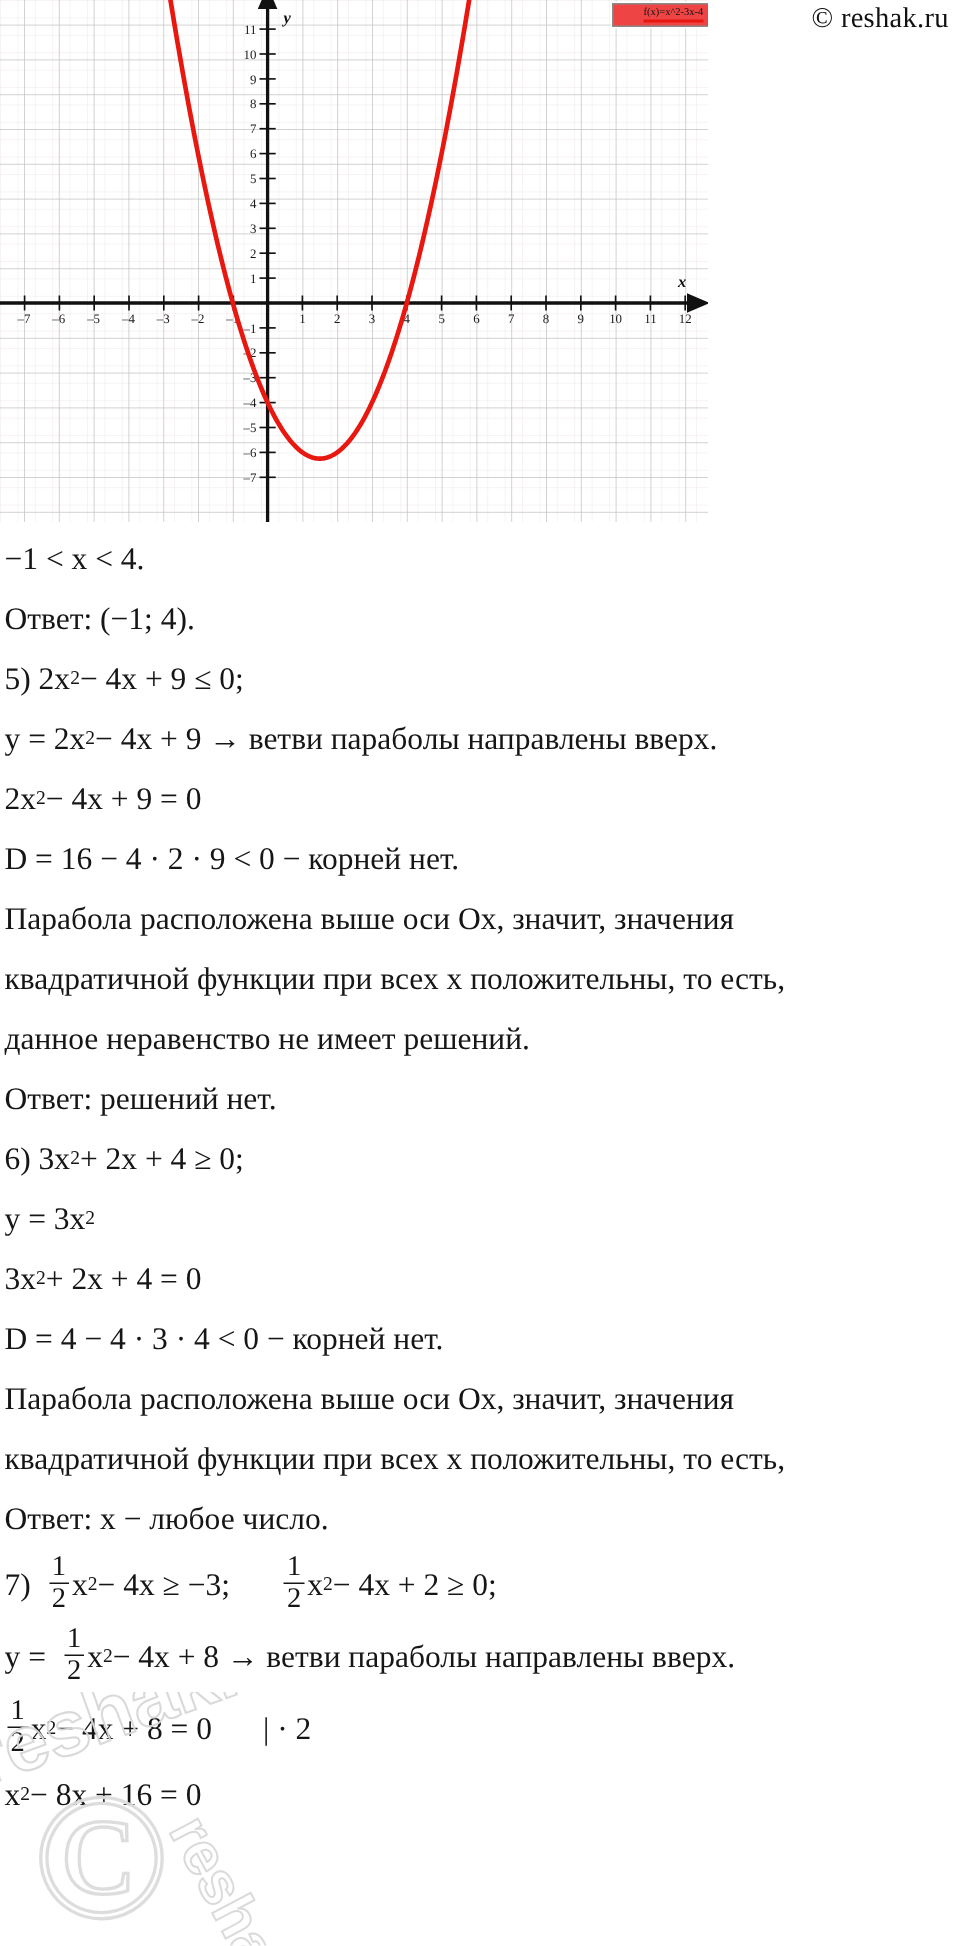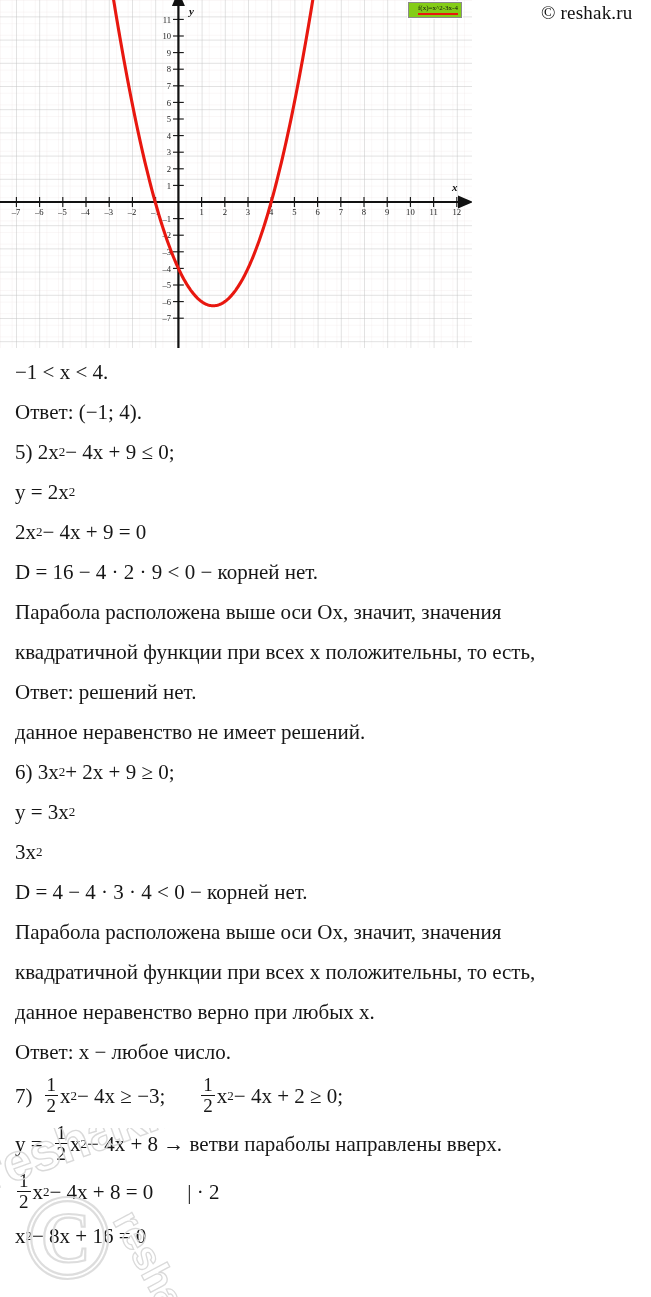--- a/index.html
+++ b/index.html
@@ -19,39 +19,39 @@
 
   
   #figure{
     position:absolute;left:0px;top:0px;width:472px;height:348px;
     background:#fff;overflow:hidden;
   }
   #plot-svg{position:absolute;left:0;top:0;}
 
   .legend-box{
     position:absolute;left:408px;top:2px;
-    border:1px solid #8a8a8a;background:#84cc16;
-    padding:1px 3px 2px 9px;
+    border:1px solid #8a8a8a;background:#ef4444;
+    padding:1px 3px 2px 20px;
     text-align:center;
     box-shadow:0 0 0 1px #fff;
   }
   .legend-label{
     font-family:"Liberation Serif","DejaVu Serif",serif;
     font-size:7px;color:#111;line-height:8px;white-space:nowrap;
     display:block;
   }
   .legend-rule{display:block;height:2px;background:#e8170f;margin-top:1px;}
 
   
   #solution{
     position:absolute;left:0px;top:352px;width:651px;
     font-size:21px;line-height:40px;color:#161616;
   }
   .line{
-    padding-left:15px;white-space:nowrap;height:40px;
+    padding-left:3px;white-space:nowrap;height:40px;
     display:flex;align-items:center;text-align:center;
   }
   .line.tall{height:48px;}
   sup{font-size:0.62em;vertical-align:super;line-height:0;}
 
   
   .frac{
     display:inline-flex;flex-direction:column;align-items:center;
     vertical-align:middle;line-height:1;margin:0 2px;position:relative;top:-1px;
   }
@@ -202,20 +202,21 @@
 
   <div class="line">
     <span>5) 2x</span>
       <sup>2</sup>
       <span> − 4x + 9 ≤ 0;</span>
   </div>
 
   <div class="line">
     <span>y = 2x</span>
       <sup>2</sup>
+      <span> − 4x + 9 →  ветви параболы направлены вверх.</span>
   </div>
 
   <div class="line">
     <span>2x</span>
       <sup>2</sup>
       <span> − 4x + 9 = 0</span>
   </div>
 
   <div class="line">
     <span>D = 16 − 4 · 2 · 9 &lt; 0 − корней нет.</span>
@@ -223,58 +224,56 @@
 
   <div class="line">
     <span>Парабола расположена выше оси Ох, значит, значения</span>
   </div>
 
   <div class="line">
     <span>квадратичной функции при всех x положительны, то есть,</span>
   </div>
 
   <div class="line">
+    <span>данное неравенство не имеет решений.</span>
+  </div>
+
+  <div class="line">
     <span>Ответ: решений нет.</span>
   </div>
 
   <div class="line">
-    <span>данное неравенство не имеет решений.</span>
-  </div>
-
-  <div class="line">
     <span>6) 3x</span>
       <sup>2</sup>
-      <span> + 2x + 9 ≥ 0;</span>
+      <span> + 2x + 4 ≥ 0;</span>
   </div>
 
   <div class="line">
     <span>y = 3x</span>
       <sup>2</sup>
   </div>
 
   <div class="line">
     <span>3x</span>
       <sup>2</sup>
+      <span> + 2x + 4 = 0</span>
   </div>
 
   <div class="line">
     <span>D = 4 − 4 · 3 · 4 &lt; 0 − корней нет.</span>
   </div>
 
   <div class="line">
     <span>Парабола расположена выше оси Ох, значит, значения</span>
   </div>
 
   <div class="line">
     <span>квадратичной функции при всех x положительны, то есть,</span>
   </div>
 
-  <div class="line">
-    <span>данное неравенство верно при любых x.</span>
-  </div>
 
   <div class="line">
     <span>Ответ: x − любое число.</span>
   </div>
 
   <div class="line tall">
     <span>7)</span>
       <span class="gap-sm"></span>
       <span class="frac">
         <span class="num">1</span>

